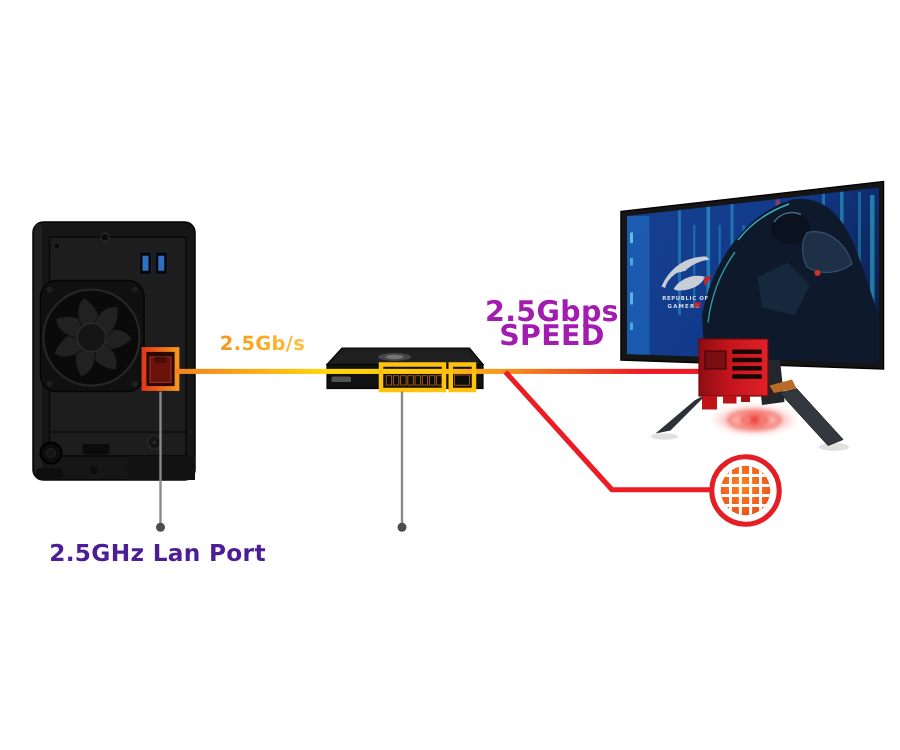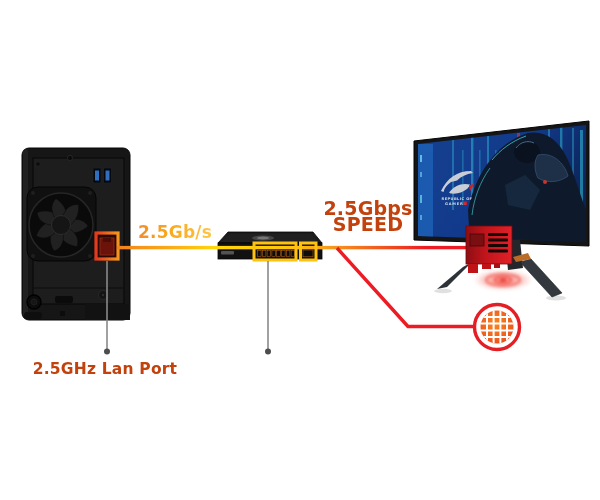--- a/index.html
+++ b/index.html
@@ -1,27 +1,27 @@
 <!DOCTYPE html>
 <html><head>
 <meta charset="utf-8">
 <style>
   html,body{margin:0;padding:0;background:#fff;}
   .canvas{position:relative;width:600px;height:500px;background:#ffffff;overflow:hidden;
           font-family:"DejaVu Sans","Liberation Sans",sans-serif;}
   .canvas svg.scene{position:absolute;left:0;top:0;}
-  .lbl{position:absolute;text-align:center;font-weight:bold;color:#c2410c;
+  .lbl{position:absolute;text-align:center;font-weight:bold;color:#4c1d95;
        letter-spacing:0.2px;}
   .lbl-device{font-size:15.5px;top:360px;}
-  .lbl-link{left:120px;top:222px;width:110px;font-size:17px;
+  .lbl-link{left:120px;top:222px;width:110px;font-size:13px;
             background:linear-gradient(90deg,#ef7d35 0%,#f9a81b 45%,#ffd35e 100%);
             -webkit-background-clip:text;background-clip:text;
             -webkit-text-fill-color:transparent;color:#f7941d;}
   .lbl-speed{left:288px;top:201px;width:160px;font-size:19px;line-height:15.5px;
-             color:#c2410c;}
+             color:#a21caf;}
   .lbl-nas{left:15px;width:180px;}
   .lbl-switch{left:189px;width:150px;}
   .lbl-internet{left:419px;width:150px;}
 </style>
 </head>
 <body>
 
 <div class="canvas">
 
 <svg class="scene" width="600" height="500" viewBox="0 0 600 500">

